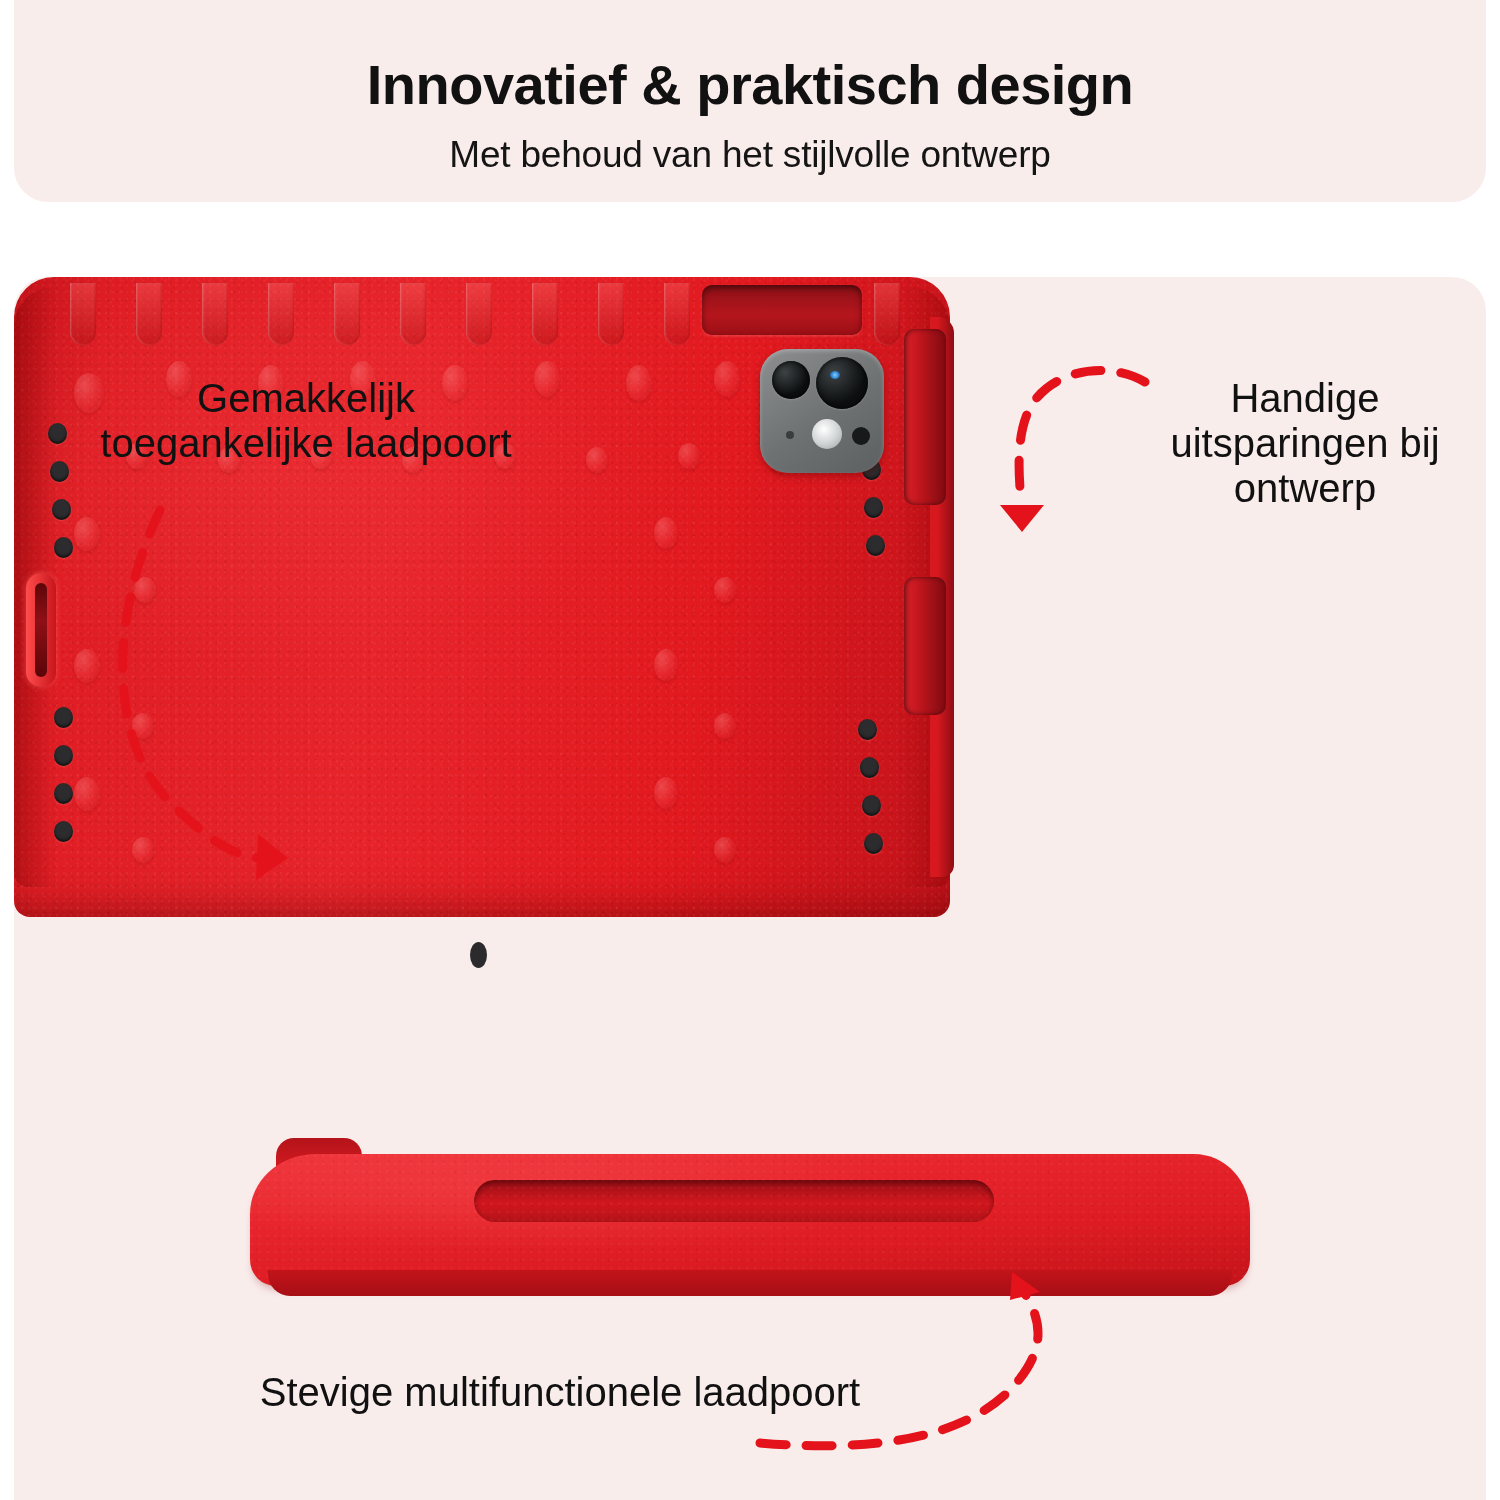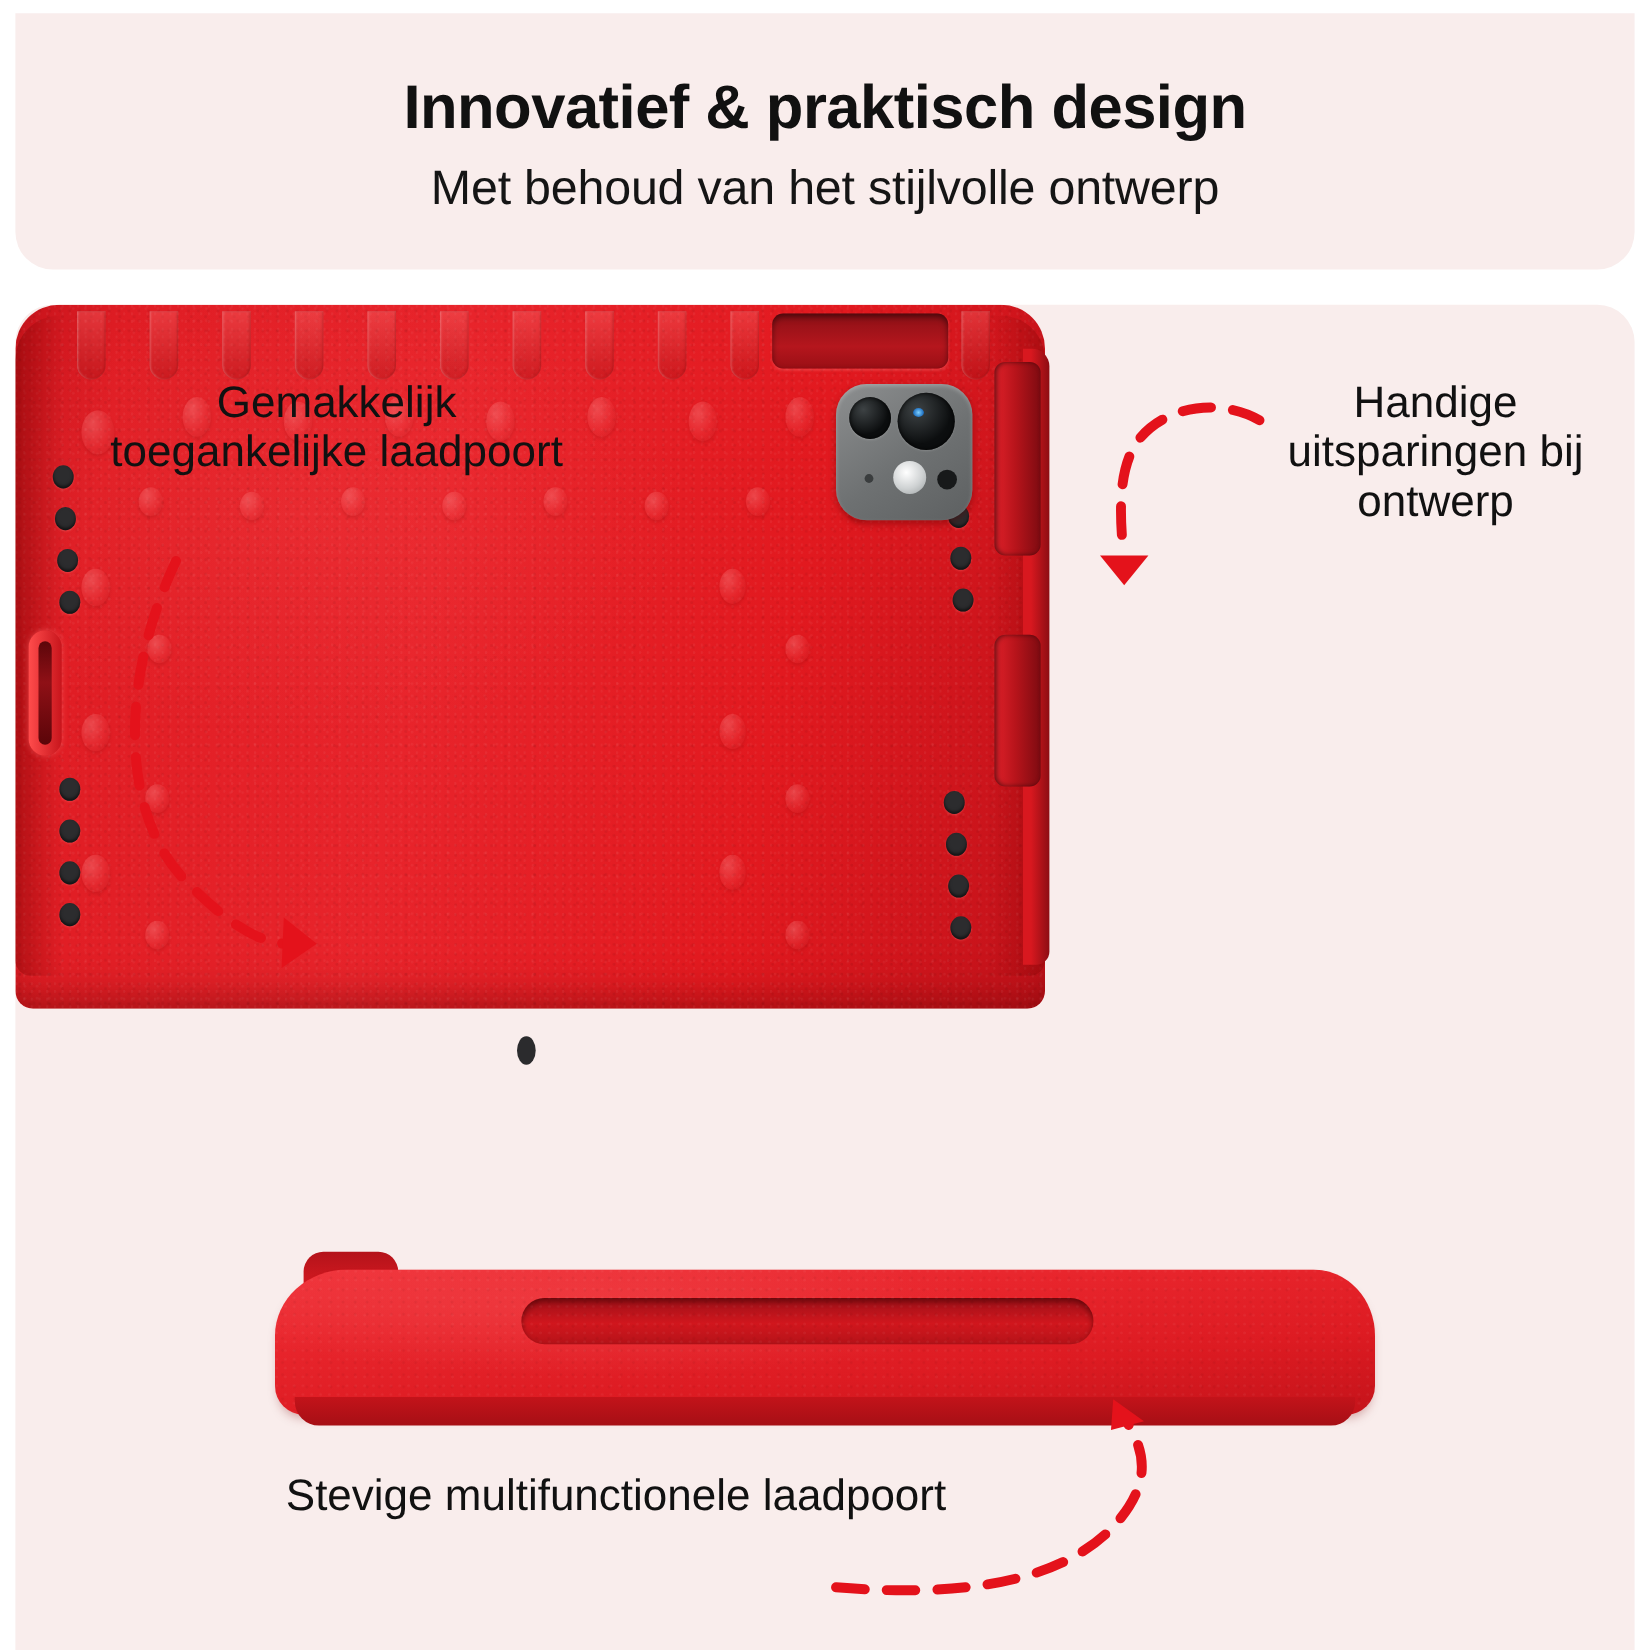--- a/index.html
+++ b/index.html
@@ -1,32 +1,32 @@
 <!DOCTYPE html>
 <html><head>
 <meta charset="utf-8">
 <style>
   html,body{margin:0;padding:0;background:#ffffff;}
   body{width:1500px;height:1500px;font-family:"Liberation Sans",sans-serif;overflow:hidden;}
   #root{position:relative;width:1500px;height:1500px;background:#ffffff;}
 
   .panel{position:absolute;left:14px;width:1472px;background:#f9edec;border-radius:34px;}
-  #header-panel{top:12px;height:233px;border-radius:0 0 34px 34px;}
+  #header-panel{top:0px;height:202px;border-radius:0 0 34px 34px;}
   #figure-panel{top:277px;height:1223px;border-radius:34px 34px 0 0;}
 
   #header-title{
     position:absolute;top:52px;left:0;width:100%;text-align:center;
     font-size:56px;font-weight:bold;color:#111111;letter-spacing:-0.5px;
   }
   #header-subtitle{
     position:absolute;top:134px;left:0;width:100%;text-align:center;
-    font-size:44px;font-weight:normal;color:#151515;letter-spacing:-0.2px;
-  }
-
-  .callout{position:absolute;color:#111111;font-size:40px;line-height:1.12;text-align:center;font-weight:normal;}
+    font-size:37px;font-weight:normal;color:#151515;letter-spacing:-0.2px;
+  }
+
+  .callout{position:absolute;color:#111111;font-size:40px;line-height:1.12;text-align:center;font-weight:normal;margin-top:32px;}
   #callout-left{left:96px;top:344px;width:420px;}
   #callout-right{left:1140px;top:344px;width:330px;}
   #callout-bottom{left:250px;top:1338px;width:620px;}
 
   svg.overlay{position:absolute;left:0;top:0;width:1500px;height:1500px;pointer-events:none;}
 
   
   #case{position:absolute;left:272px;top:524px;width:936px;height:640px;}
 
   .shell{

